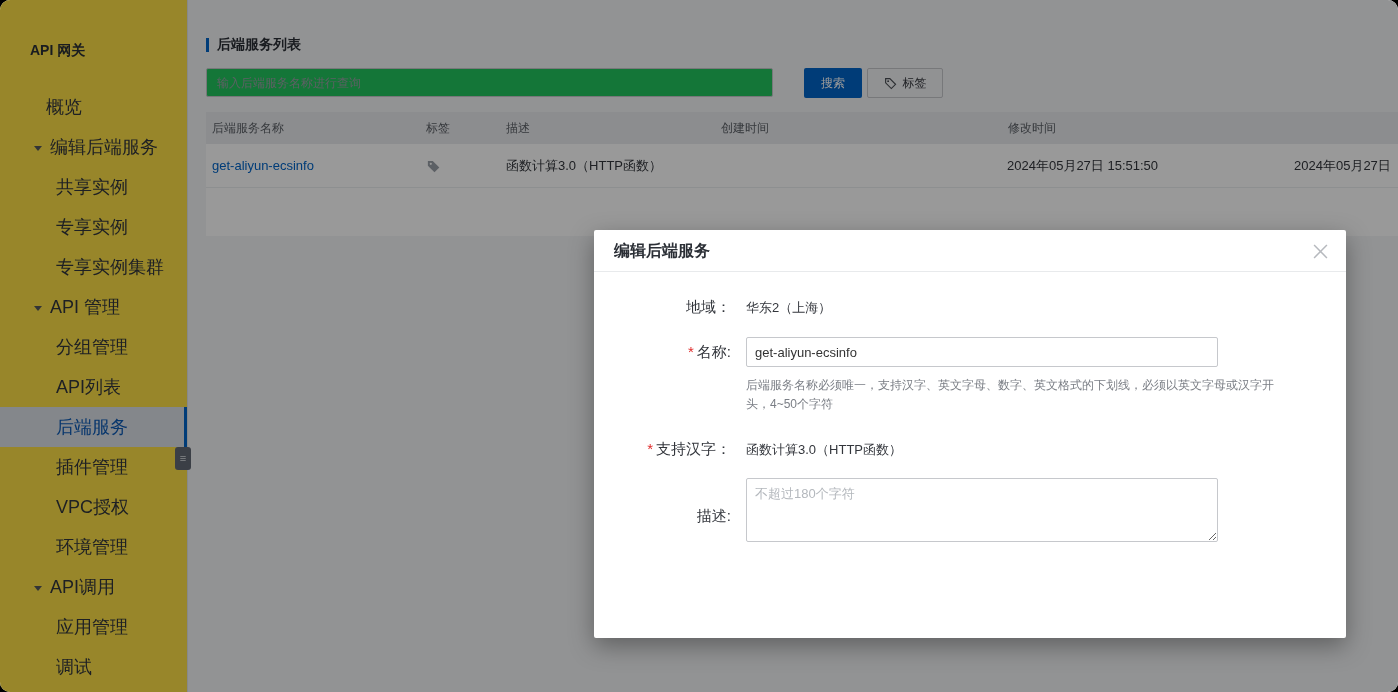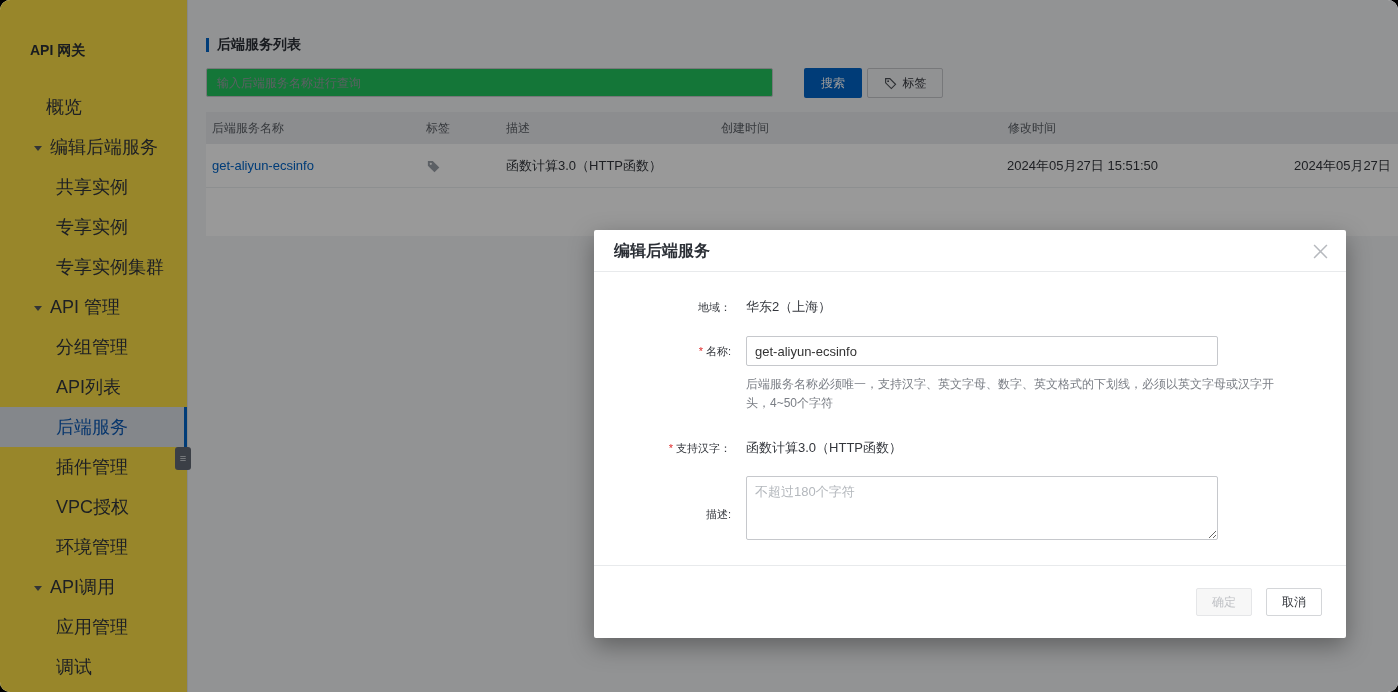--- a/index.html
+++ b/index.html
@@ -45,21 +45,21 @@
 
   
   .overlay { position:absolute; inset:0; background:rgba(0,0,0,0.40); z-index:50; }
   .modal { position:absolute; left:594px; top:230px; width:752px; height:408px; background:#fff; border-radius:2px; box-shadow:0 8px 24px rgba(0,0,0,.35); z-index:60; }
   .m-head { height:42px; line-height:42px; padding:0 20px; border-bottom:1px solid #e8eaec; position:relative; }
   .m-title { font-size:16px; font-weight:bold; color:#2b2f36; }
   .m-close { position:absolute; right:18px; top:14px; cursor:pointer; line-height:0; }
   .m-body { padding-top:26px; }
   .f-row { display:flex; align-items:center; }
   .f-row.align-top { align-items:center; }
-  .f-label { width:137px; text-align:right; font-size:11px; color:#33363c; flex:none; }
+  .f-label { width:137px; text-align:right; font-size:15px; color:#33363c; flex:none; }
   .f-row.align-top .f-label { padding-top:8px; }
   .required::before { content:"*"; color:#e02b2b; margin-right:3px; }
   .f-value { margin-left:15px; font-size:13px; color:#33363c; }
   .f-control { margin-left:15px; }
   .m-input { width:472px; height:30px; border:1px solid #c6c8cc; border-radius:2px; padding:0 8px; font-size:13px; color:#333; font-family:inherit; }
   .m-textarea { width:472px; height:64px; border:1px solid #c6c8cc; border-radius:2px; padding:6px 8px; font-size:13px; color:#333; font-family:inherit; }
   .m-textarea::placeholder { color:#b4b8bd; }
   .f-help { margin:9px 60px 0 152px; font-size:12px; color:#7a7e85; line-height:19px; max-width:548px; }
   .row-name { margin-top:20px; }
   .row-func { margin-top:26px; }
@@ -165,19 +165,15 @@
         <div class="f-label"><span class="required"></span><span>支持汉字：</span></div>
         <div class="f-value">函数计算3.0（HTTP函数）</div>
       </div>
       <div class="f-row row-desc align-top">
         <div class="f-label"><span>描述:</span></div>
         <div class="f-control">
           <textarea class="m-textarea" placeholder="不超过180个字符" style=""></textarea>
         </div>
       </div>
     </div>
-    <div class="m-footer">
-      <button class="btn btn-disabled" disabled="">确定</button>
-      <button class="btn btn-default">取消</button>
-    </div>
   </div>
 
 </div>
 
 </body></html>

